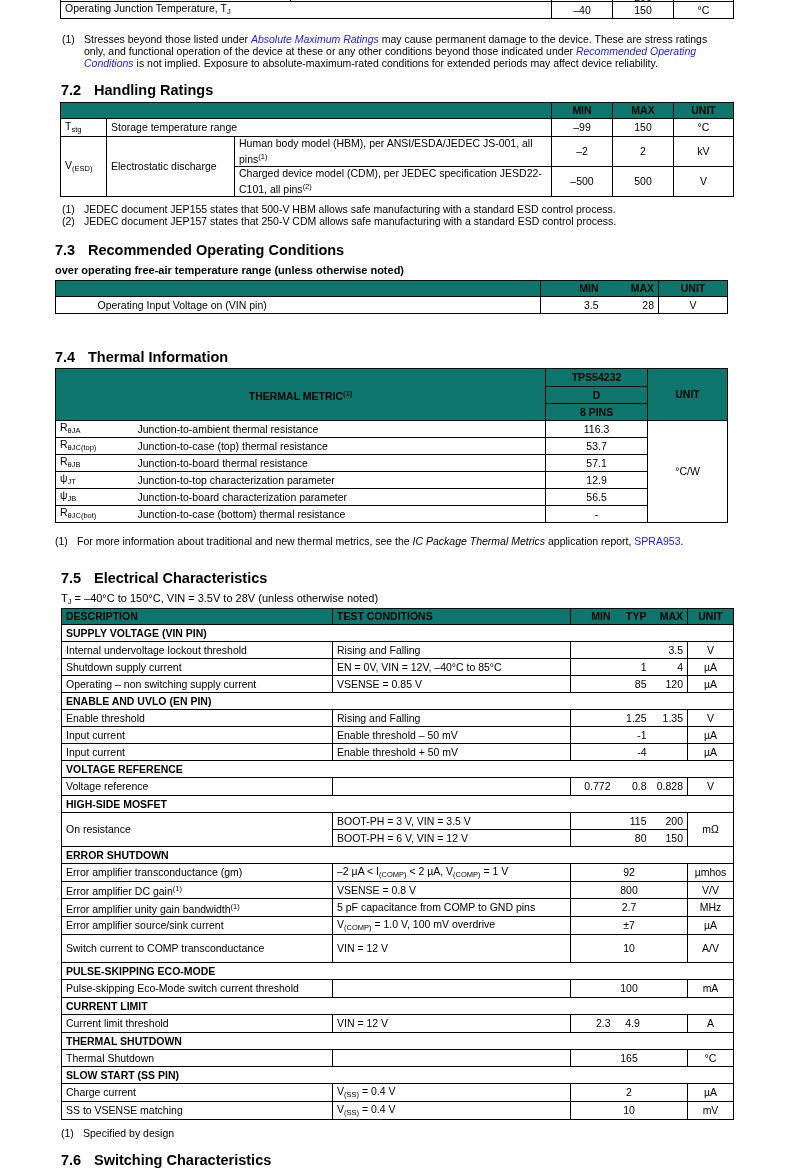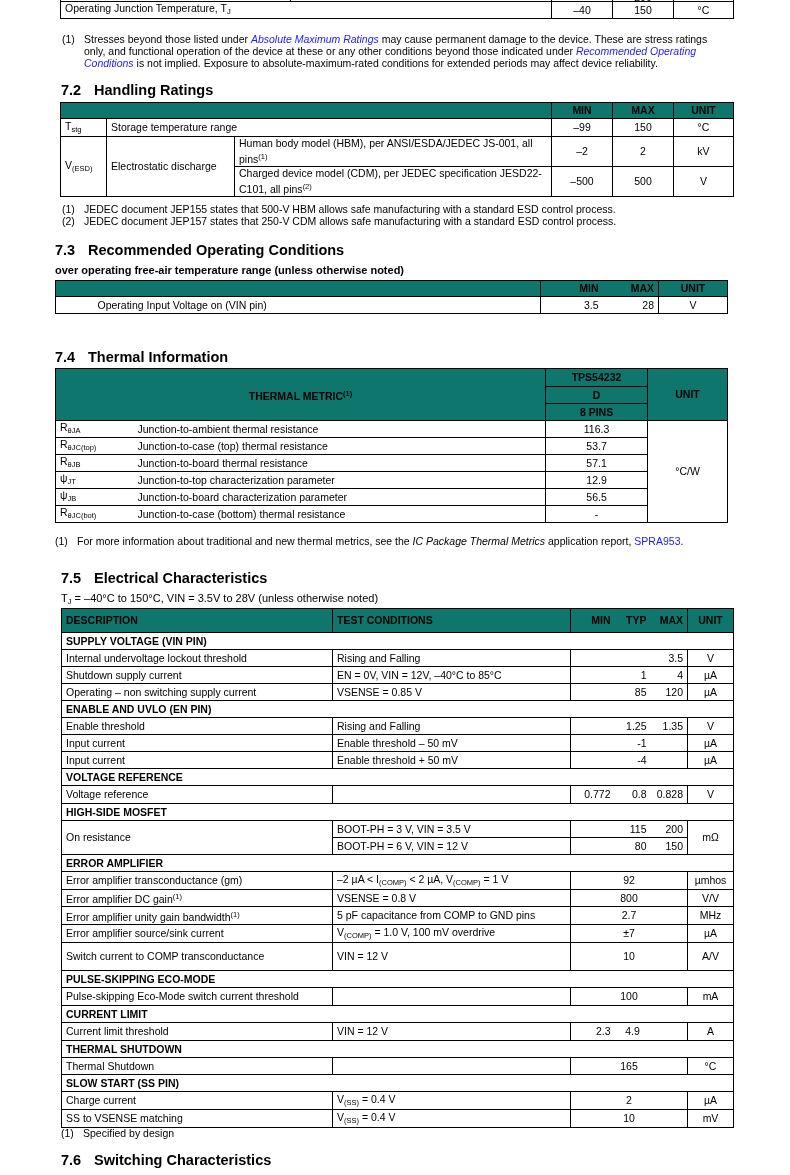--- a/index.html
+++ b/index.html
@@ -199,21 +199,21 @@
 <table style="left:61px; top:608px; width:672px;">
   <colgroup>
       <col style="width:271px">
       <col style="width:238px">
       <col style="width:44px">
       <col style="width:36px">
       <col style="width:37px">
       <col style="width:46px">
     </colgroup>
   <tbody>
-      <tr style="height:24px">
+      <tr style="height:16px">
     <th style="text-align:left">DESCRIPTION</th>
     <th style="text-align:left">TEST CONDITIONS</th>
     <th class="r nbr">MIN</th>
     <th class="r nb">TYP</th>
     <th class="r nbl">MAX</th>
     <th class="c">UNIT</th>
   </tr>
 
   <tr style="height:17px">
         <td colspan="6" class="b">SUPPLY VOLTAGE (VIN PIN)</td>
@@ -295,21 +295,21 @@
         <td rowspan="2" class="c">mΩ</td>
   </tr>
   <tr style="height:17px">
     <td>BOOT-PH = 6 V, VIN = 12 V</td>
     <td class="r nbr"></td>
         <td class="r nb">80</td>
         <td class="r nbl">150</td>
   </tr>
 
   <tr style="height:17px">
-        <td colspan="6" class="b">ERROR AMPLIFIER</td>
+        <td colspan="6" class="b">ERROR SHUTDOWN</td>
       </tr>
   <tr style="height:18px">
     <td>Error amplifier transconductance (gm)</td>
     <td><span>–2 µA &lt; I</span><sub>(COMP)</sub><span> &lt; 2 µA, V</span><sub>(COMP)</sub><span> = 1 V</span></td>
     <td colspan="3" class="c">92</td>
         <td class="c">µmhos</td>
   </tr>
   <tr style="height:17px">
     <td><span>Error amplifier DC gain</span><sup>(1)</sup></td>
     <td>VSENSE = 0.8 V</td>

